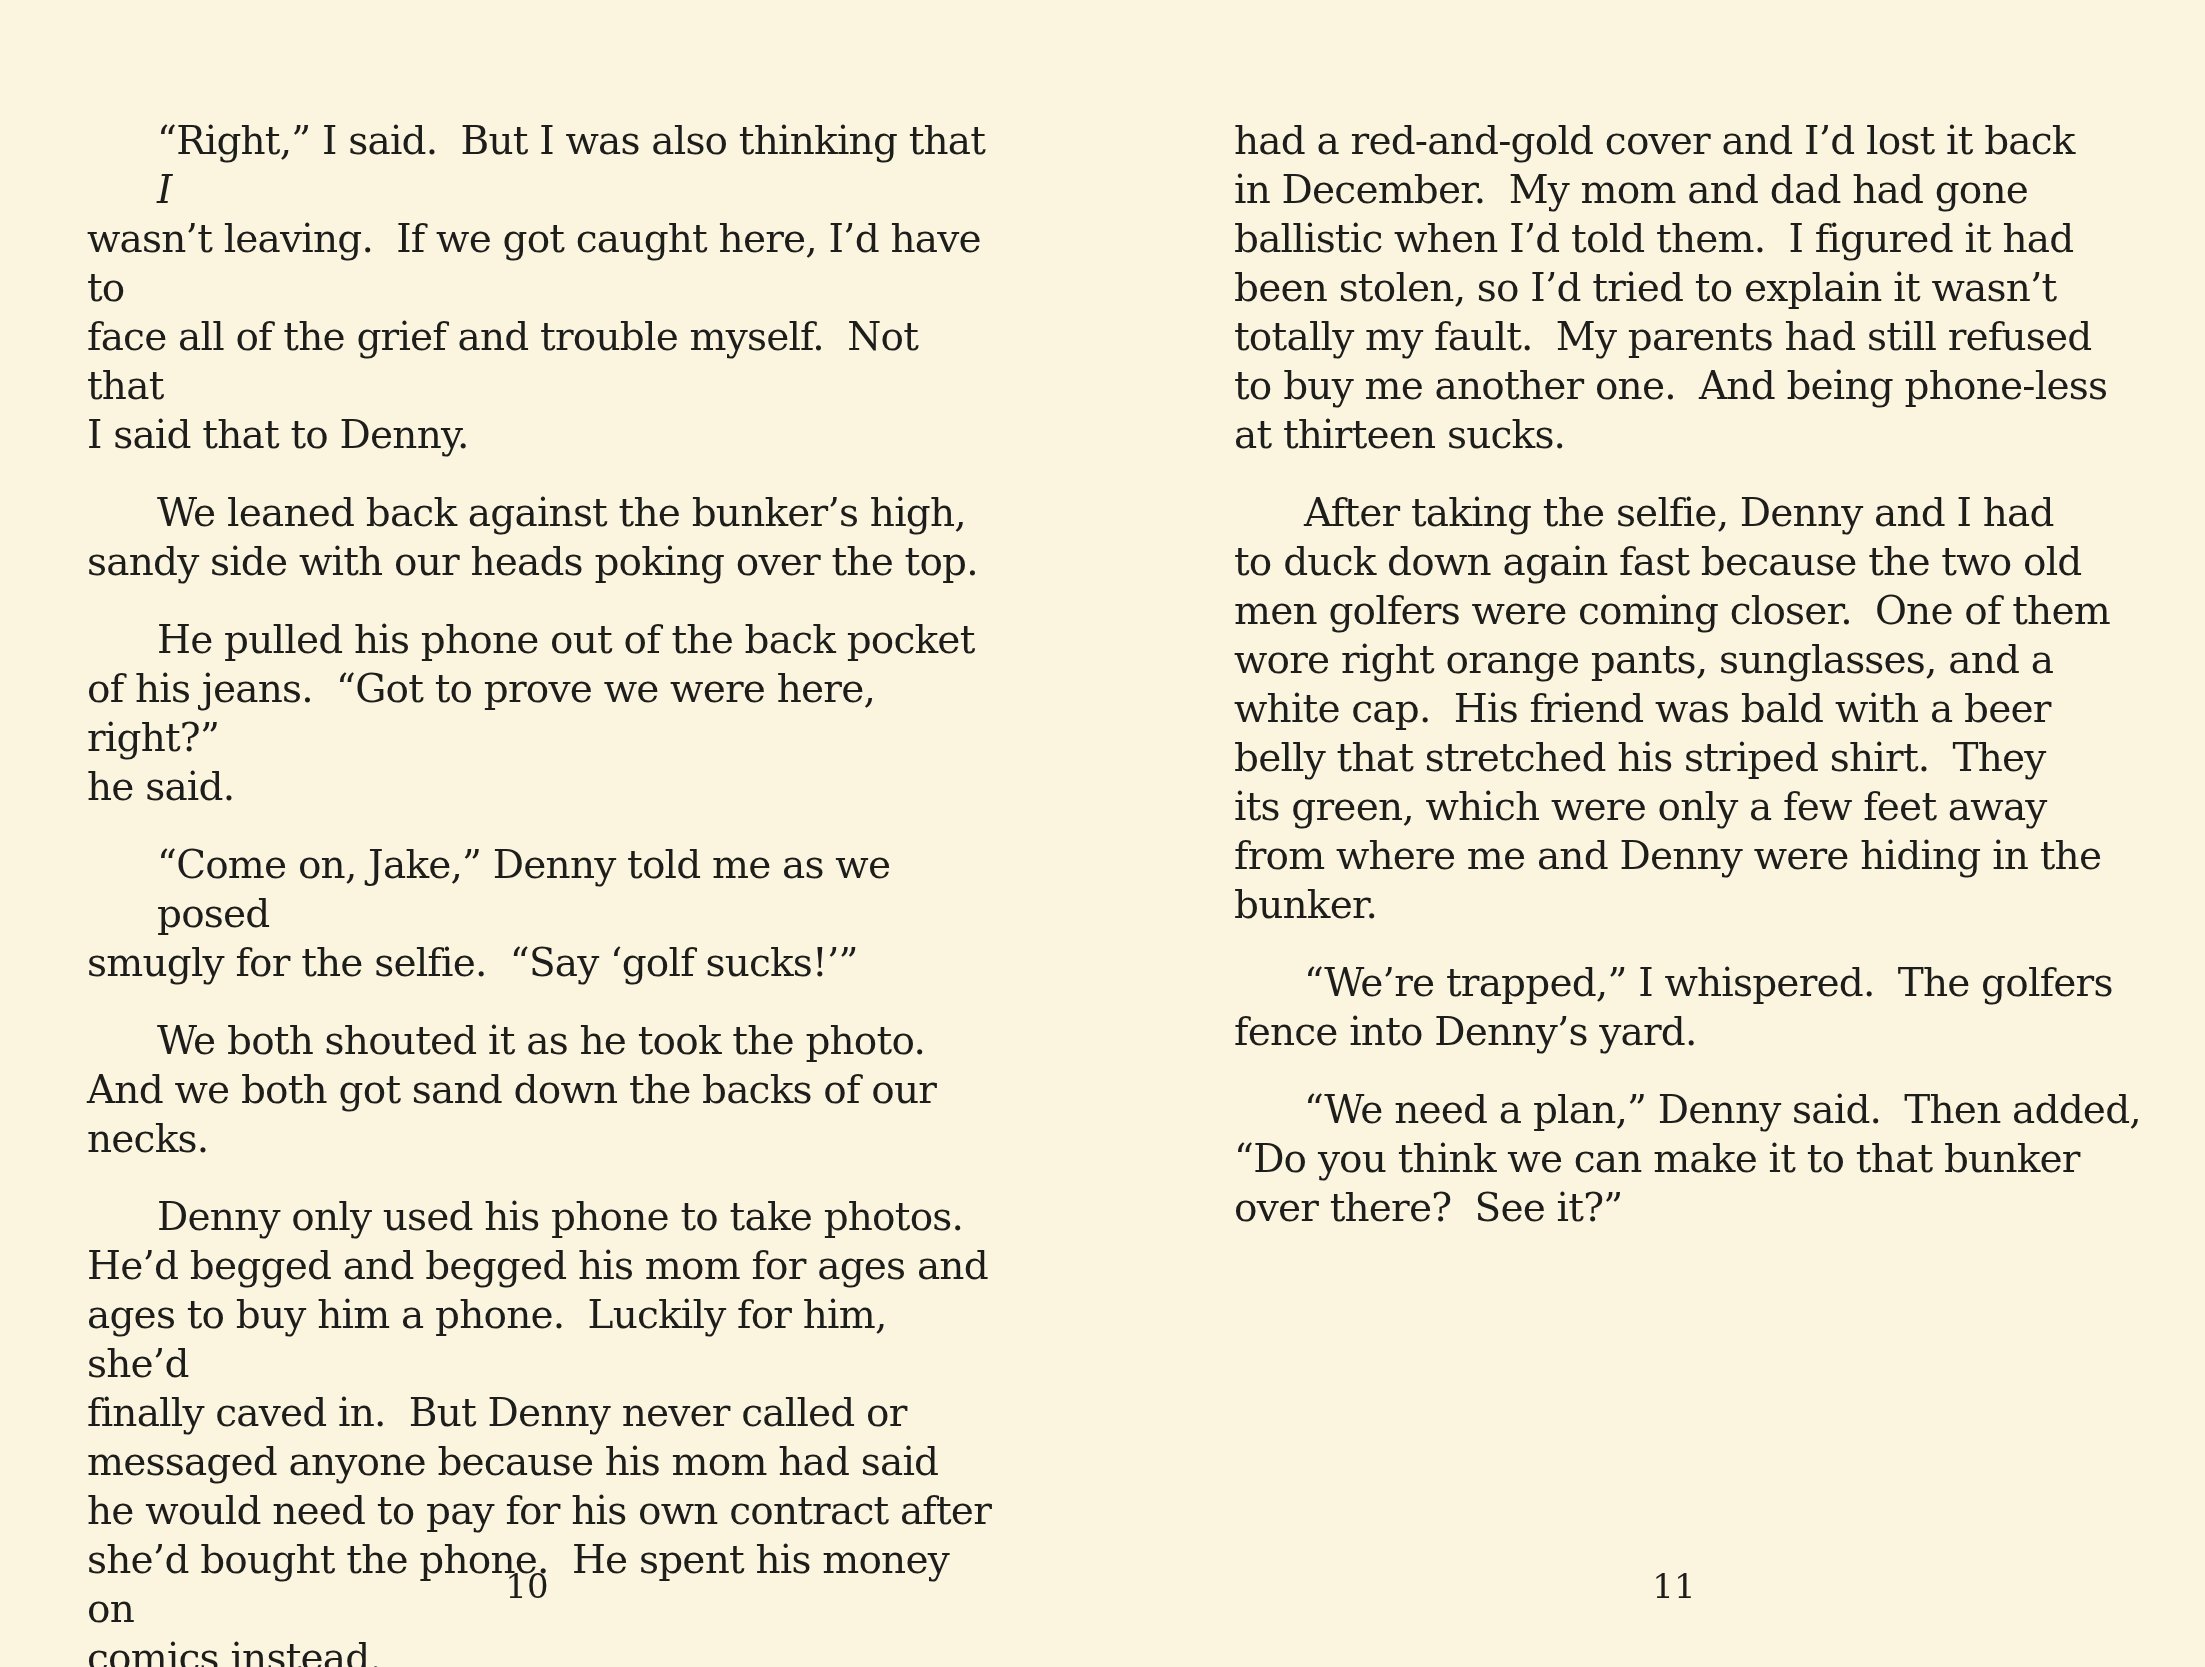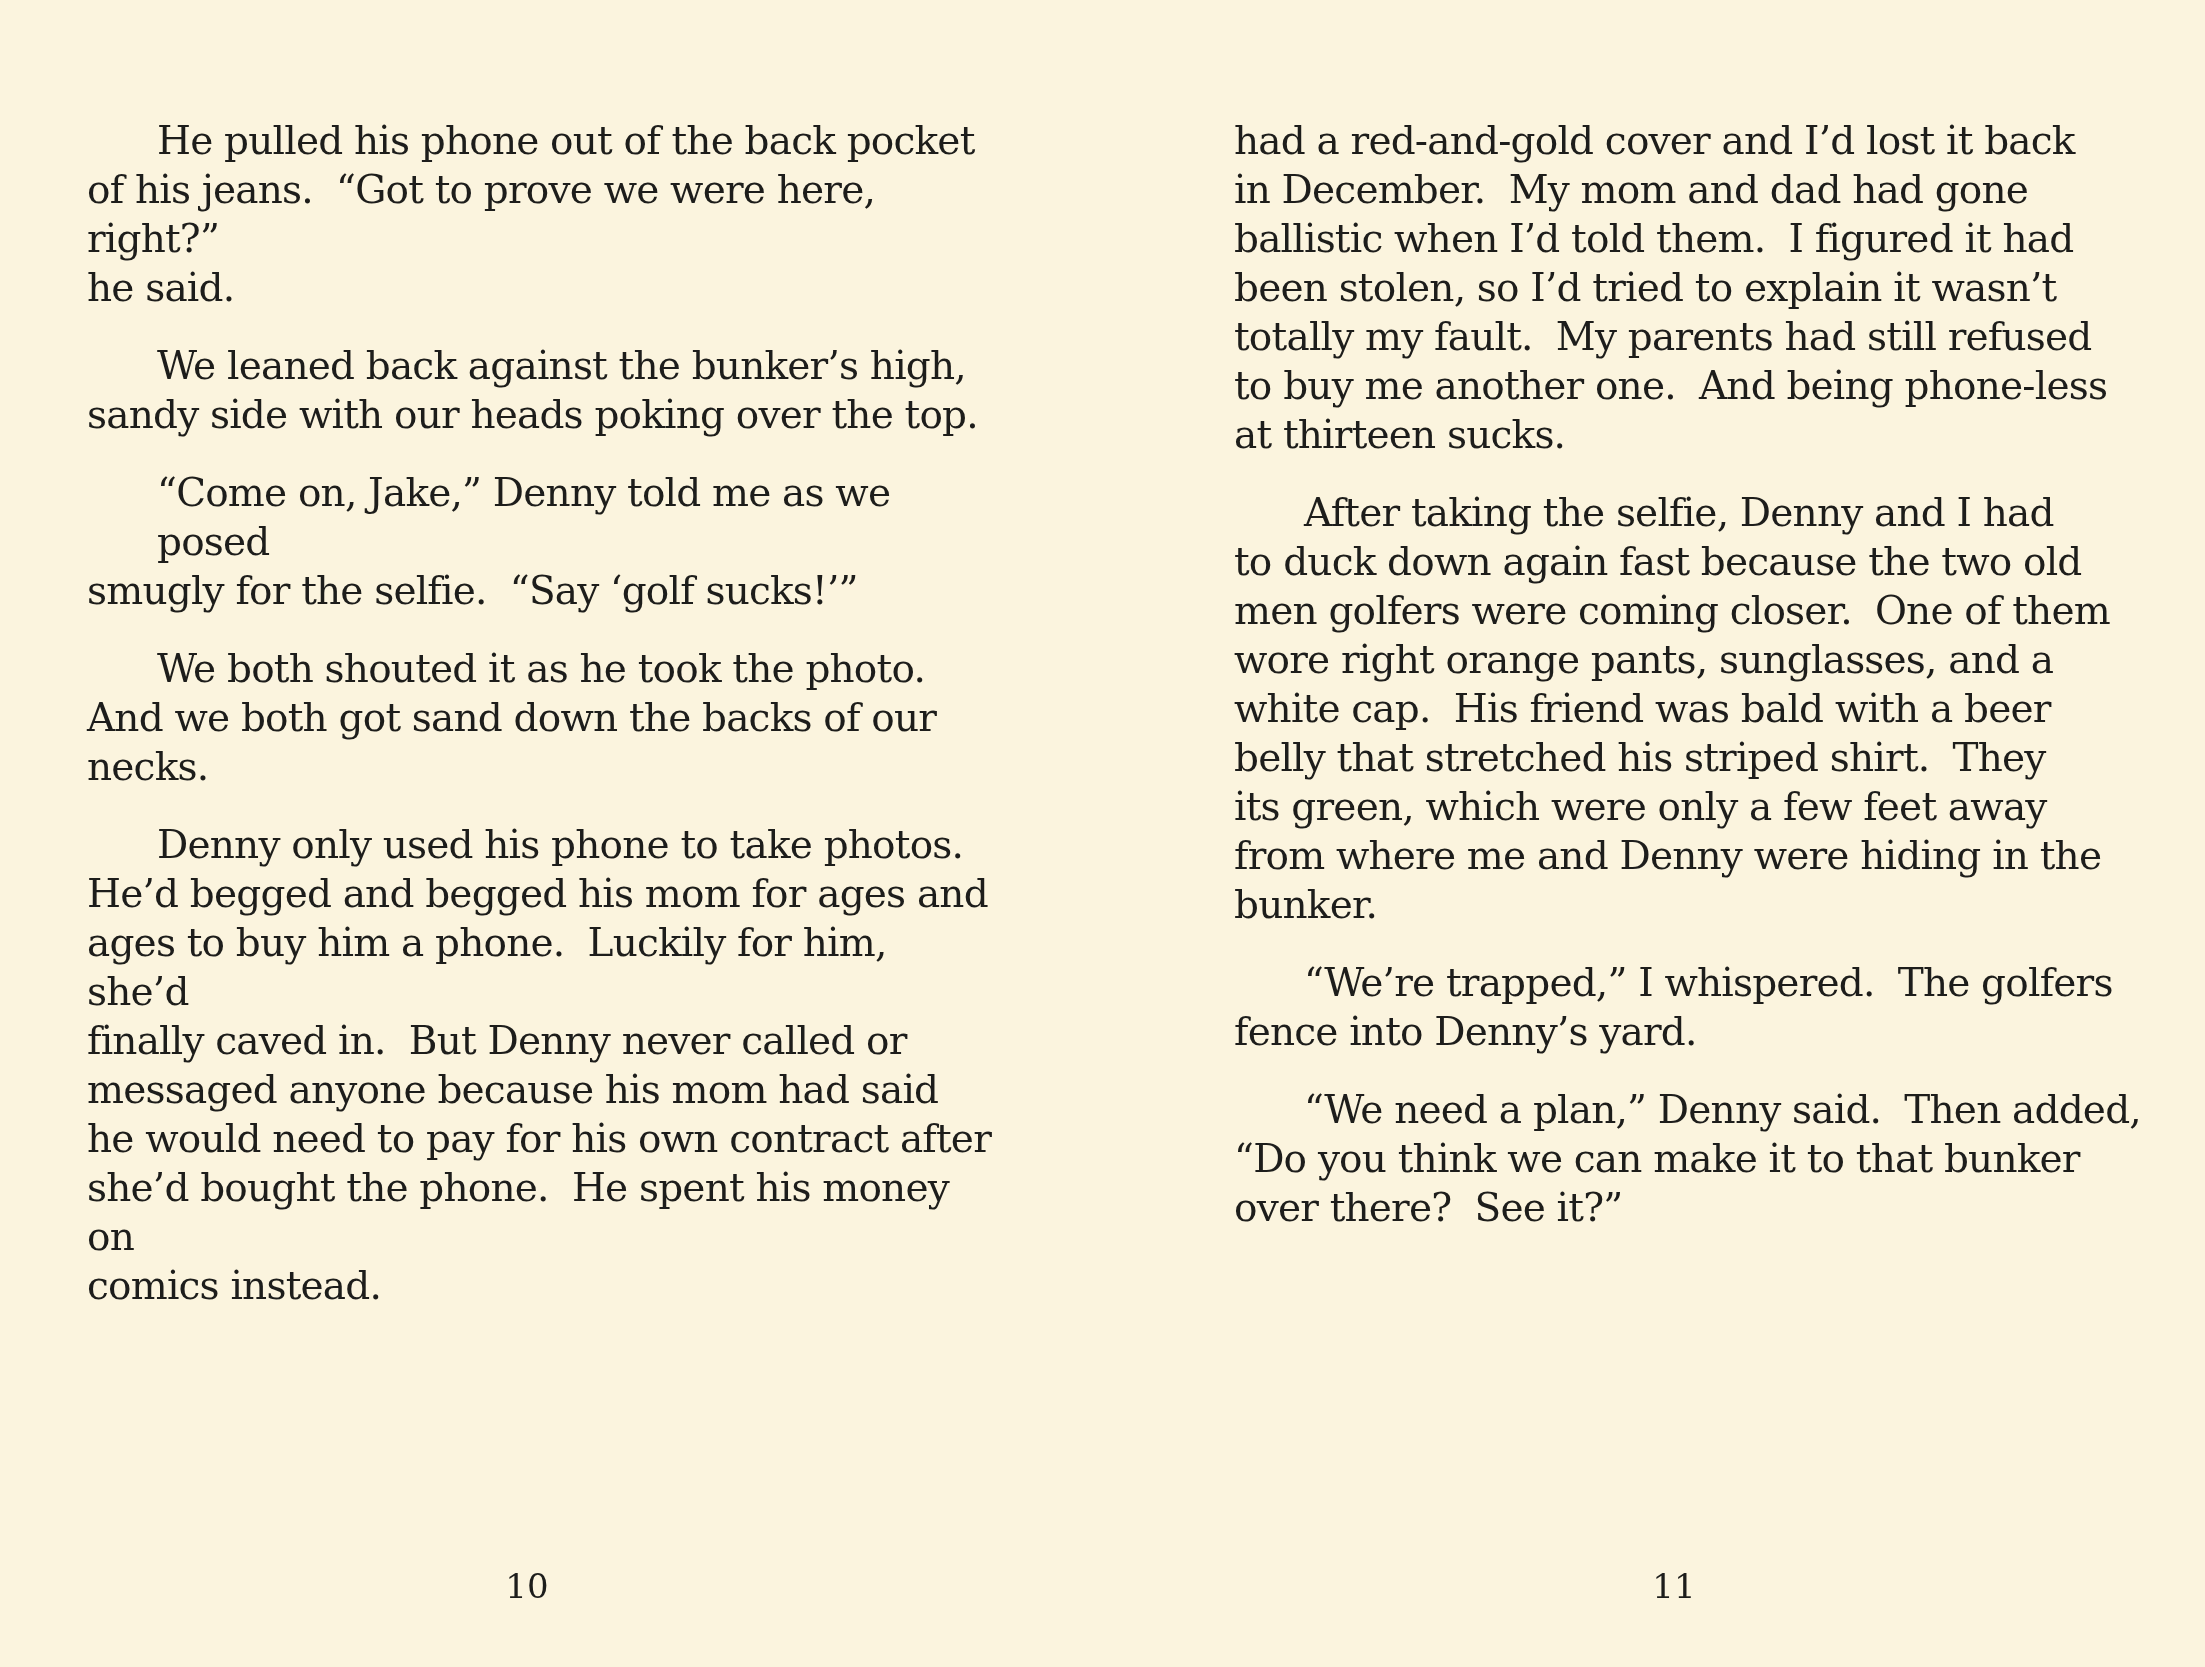--- a/index.html
+++ b/index.html
@@ -40,27 +40,33 @@
   .page.left  .page-num { left: 87px; }
   .page.right .page-num { left: 131px; }
 </style>
 </head>
 <body style="background: rgb(251, 244, 222); color: rgb(29, 29, 27);">
 
 <main class="spread">
   <section class="page left">
     <div class="text-col">
         <div class="para">
-          <div class="line indent">He pulled his phone out of the back pocket</div>
-          <div class="line">of his jeans.  “Got to prove we were here, right?”</div>
-          <div class="line">he said.</div>
+          <div class="line indent">“Right,” I said.  But I was also thinking that <em>I</em></div>
+          <div class="line">wasn’t leaving.  If we got caught here, I’d have to</div>
+          <div class="line">face all of the grief and trouble myself.  Not that</div>
+          <div class="line">I said that to Denny.</div>
         </div>
         <div class="para">
           <div class="line indent">We leaned back against the bunker’s high,</div>
           <div class="line">sandy side with our heads poking over the top.</div>
+        </div>
+        <div class="para">
+          <div class="line indent">He pulled his phone out of the back pocket</div>
+          <div class="line">of his jeans.  “Got to prove we were here, right?”</div>
+          <div class="line">he said.</div>
         </div>
         <div class="para">
           <div class="line indent">“Come on, Jake,” Denny told me as we posed</div>
           <div class="line">smugly for the selfie.  “Say ‘golf sucks!’”</div>
         </div>
         <div class="para">
           <div class="line indent">We both shouted it as he took the photo.</div>
           <div class="line">And we both got sand down the backs of our</div>
           <div class="line">necks.</div>
         </div>

